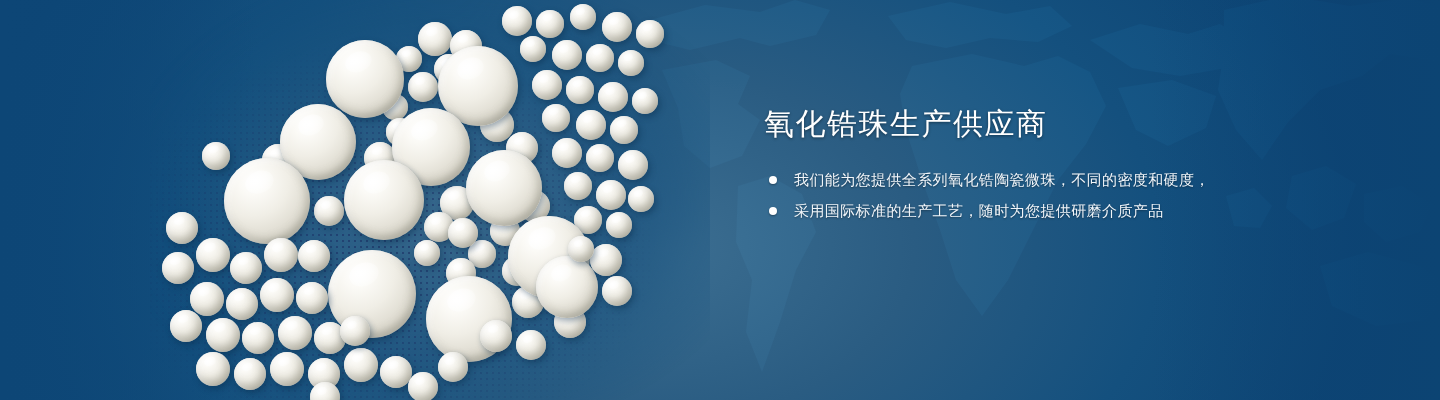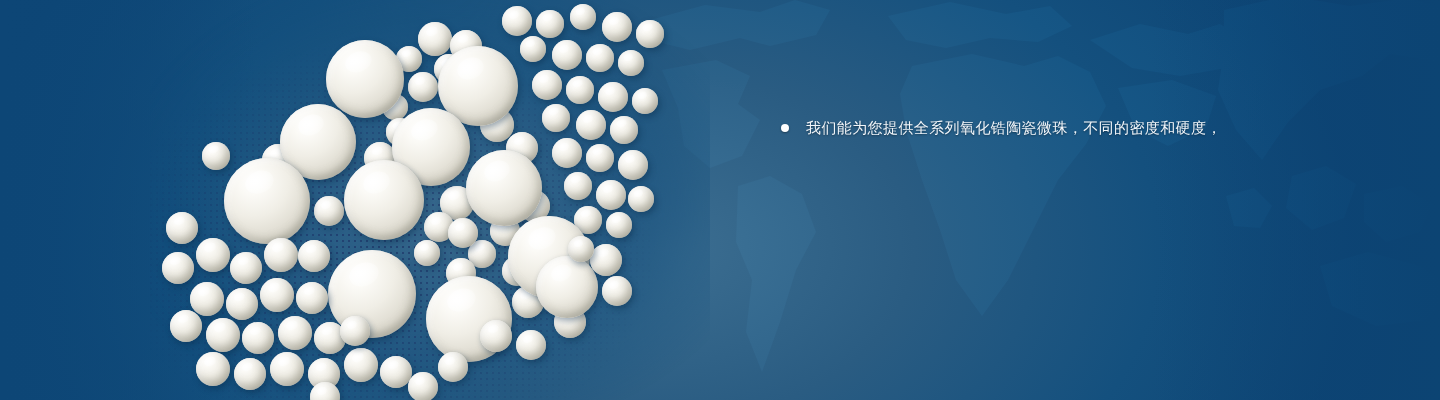--- a/index.html
+++ b/index.html
@@ -90,21 +90,21 @@
   .headline {
     color: #ffffff;
     font-size: 30px;
     line-height: 40px;
     letter-spacing: 1.5px;
     font-weight: 400;
     text-shadow: 0 1px 3px rgba(0,0,0,0.45);
     margin: 0 0 24px 0;
     white-space: nowrap;
   }
-  .bullets { list-style: none; margin: 12px; padding: 0; }
+  .bullets { list-style: none; margin: 0; padding: 0; }
   .bullet {
     position: relative;
     padding-left: 30px;
     margin-bottom: 8px;
     color: #f2f6fa;
     font-size: 15px;
     line-height: 23px;
     letter-spacing: 0.4px;
     text-shadow: 0 1px 2px rgba(0,0,0,0.4);
   }
@@ -247,22 +247,27 @@
       <div class="bead" style="left:288px;top:352px;width:30px;height:30px;"></div>
       <div class="bead" style="left:360px;top:216px;width:0;height:0;"></div>
       <div class="bead" style="left:386px;top:256px;width:62px;height:62px;"></div>
       <div class="bead" style="left:440px;top:244px;width:32px;height:32px;"></div>
       <div class="bead" style="left:452px;top:276px;width:30px;height:30px;"></div>
       <div class="bead" style="left:418px;top:236px;width:26px;height:26px;"></div>
     </div>
   </div>
 
   <div class="content">
+    <h1 class="headline">氧化锆珠生产供应商</h1>
 
     <ul class="bullets">
       <li class="bullet">
         <span class="dot"></span>
         <span class="bullet-line">我们能为您提供全系列氧化锆陶瓷微珠，不同的密度和硬度，</span>
       </li>
+      <li class="bullet">
+        <span class="dot"></span>
+        <span class="bullet-line">采用国际标准的生产工艺，随时为您提供研磨介质产品</span>
+      </li>
     </ul>
   </div>
 
 </div>
 
 </body></html>

